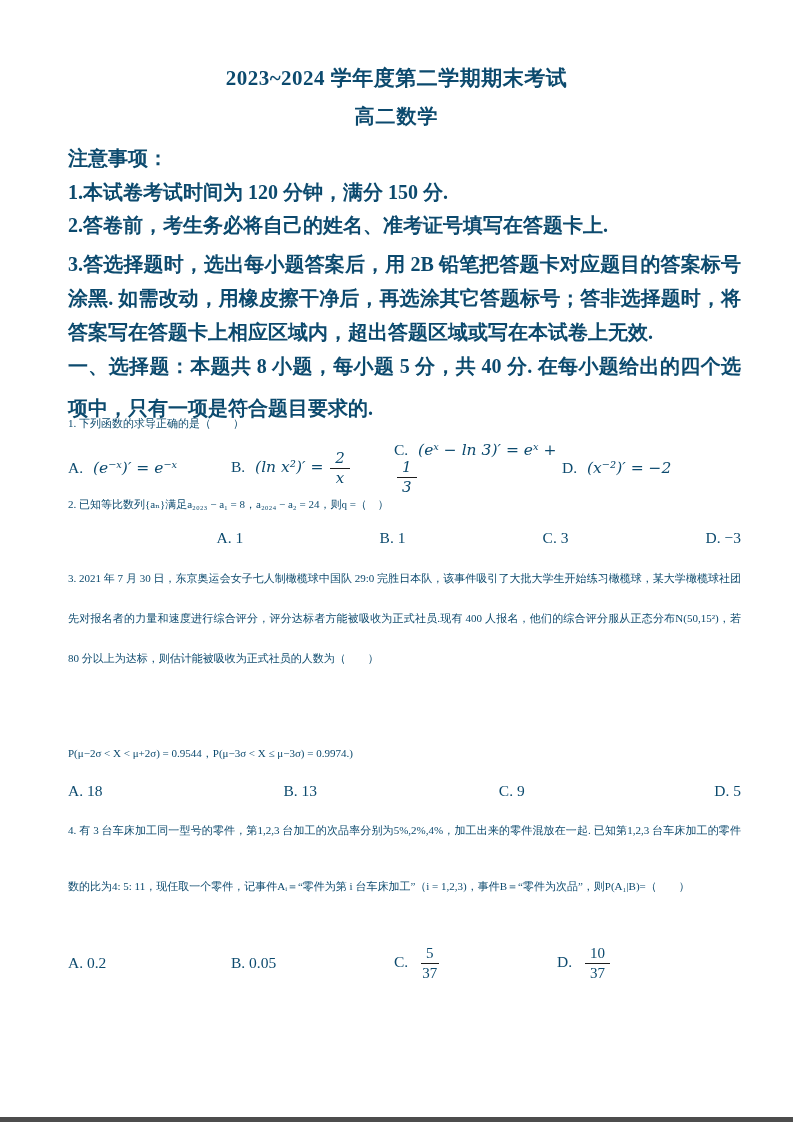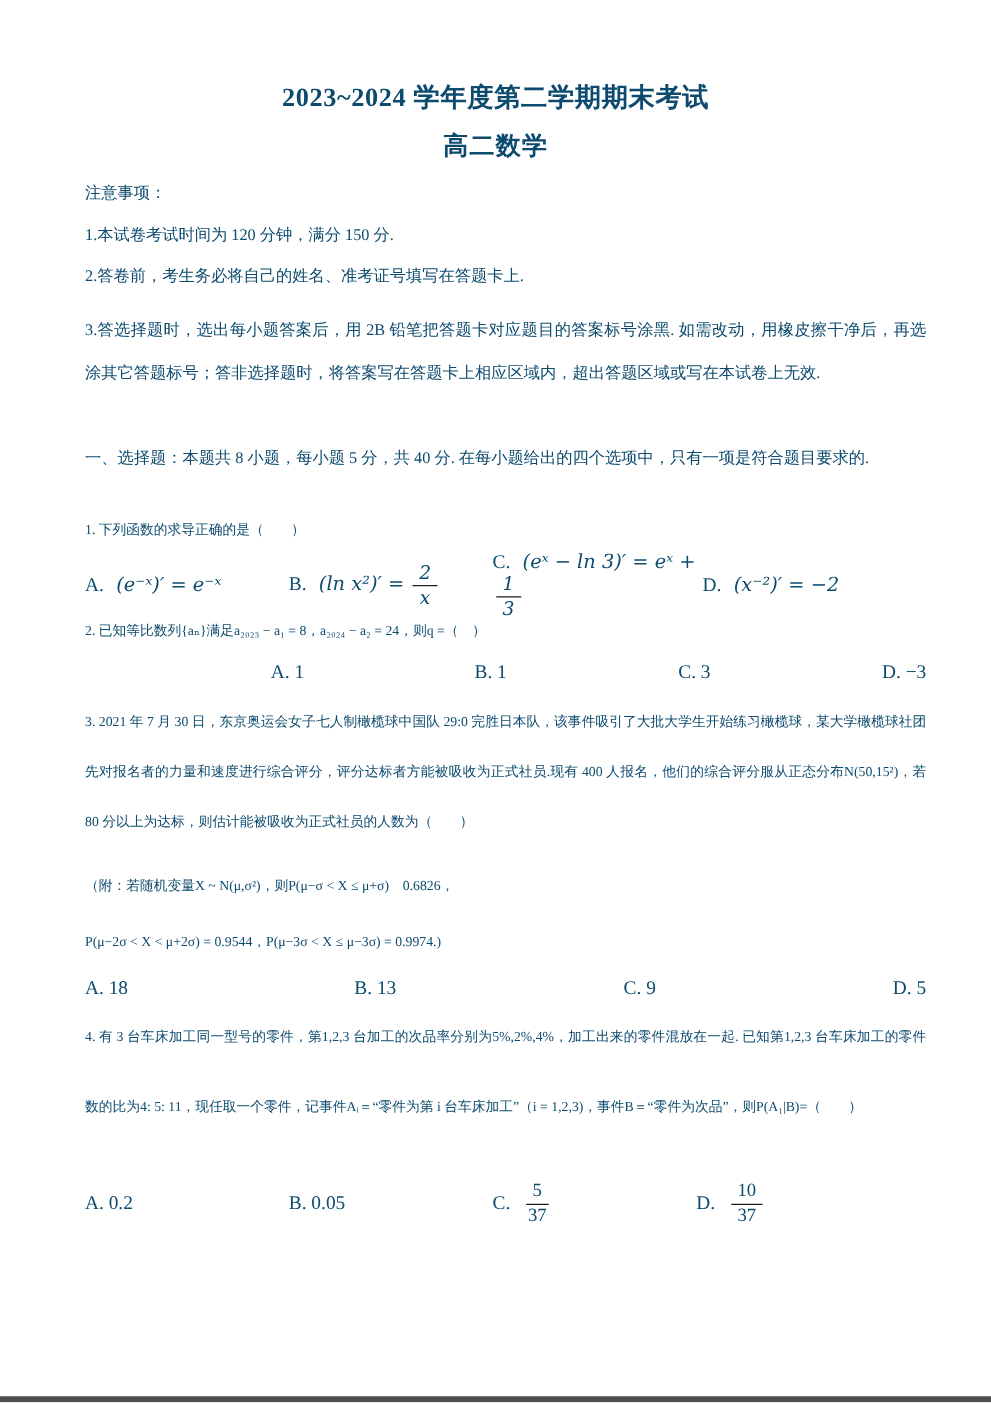--- a/index.html
+++ b/index.html
@@ -8,21 +8,21 @@
     width:793px;height:1122px;
     background:#ffffff;
     color:#0c4a6e;
     font-family:"Liberation Serif","DejaVu Serif",serif;
     overflow:hidden;
   }
   .blk{position:absolute;left:68px;right:52px;}
   .center{left:0;right:0;text-align:center;}
   .title{font-weight:bold;font-size:21px;letter-spacing:0.5px;}
   .title2{font-weight:bold;font-size:20px;letter-spacing:1px;}
-  .bold{font-weight:normal;font-size:13px;}
+  .bold{font-weight:bold;font-size:20px;}
   .txt{font-size:11px;}
   .just{text-align:justify;}
   .lh34{line-height:34px;}
   .lh40{line-height:40px;}
   .lh43{line-height:42px;}
   .lh44{line-height:56px;}
   .opt-row{display:flex;align-items:center;}
   .cell{width:163px;flex-shrink:0;font-size:15.5px;}
   .cell:last-child{width:auto;}
   .math{font-style:italic;font-family:"DejaVu Serif",serif;}
@@ -84,21 +84,20 @@
 
   <div class="blk opt-row" style="top:529px;justify-content:flex-end;">
     <span class="cell">A. 1</span>
     <span class="cell">B. 1</span>
     <span class="cell">C. 3</span>
     <span class="cell">D. −3</span>
   </div>
 
   <div class="blk txt just lh40" style="top:558px;">3. 2021 年 7 月 30 日，东京奥运会女子七人制橄榄球中国队 29:0 完胜日本队，该事件吸引了大批大学生开始练习橄榄球，某大学橄榄球社团先对报名者的力量和速度进行综合评分，评分达标者方能被吸收为正式社员.现有 400 人报名，他们的综合评分服从正态分布N(50,15²)，若 80 分以上为达标，则估计能被吸收为正式社员的人数为（　　）</div>
 
-  <div class="blk txt" style="top:701px;">（附：若随机变量X ~ N(μ,σ²)，则P(μ−σ &lt; X ≤ μ+σ)　0.6826，</div>
 
   <div class="blk txt" style="top:746px;">P(μ−2σ &lt; X &lt; μ+2σ) = 0.9544，P(μ−3σ &lt; X ≤ μ−3σ) = 0.9974.)</div>
 
   <div class="blk opt-row" style="top:782px;justify-content:space-between;">
     <span class="cell">A. 18</span>
     <span class="cell">B. 13</span>
     <span class="cell">C. 9</span>
     <span class="cell">D. 5</span>
   </div>
 

